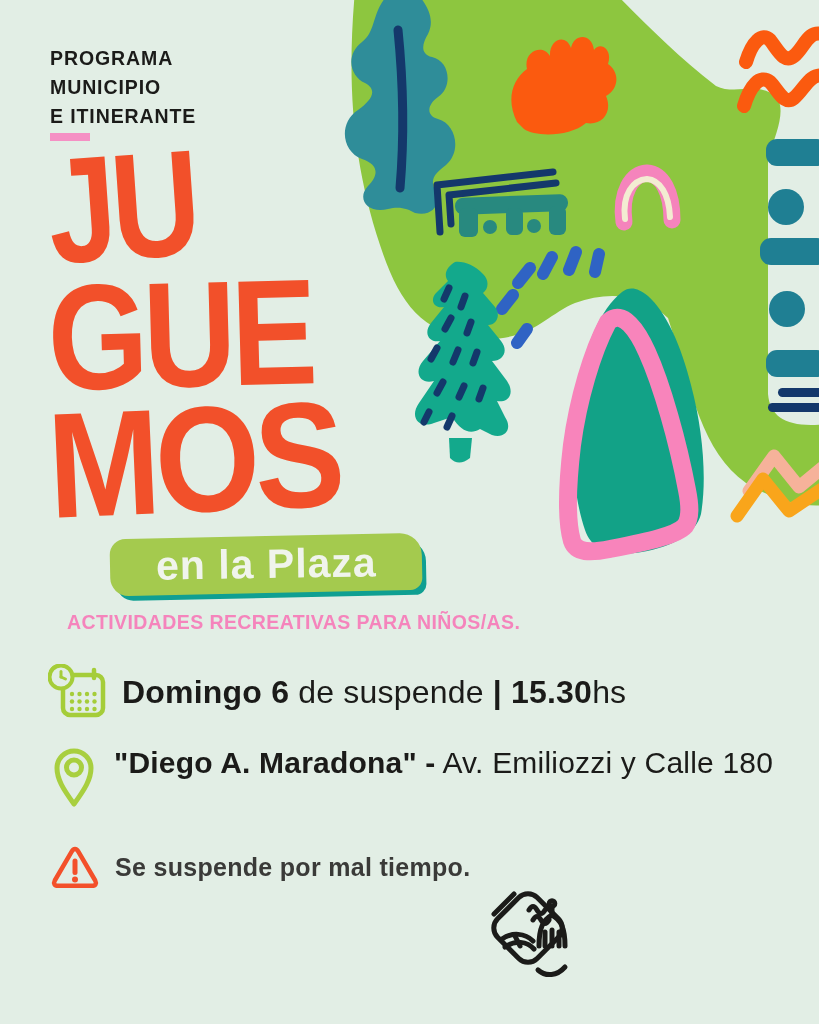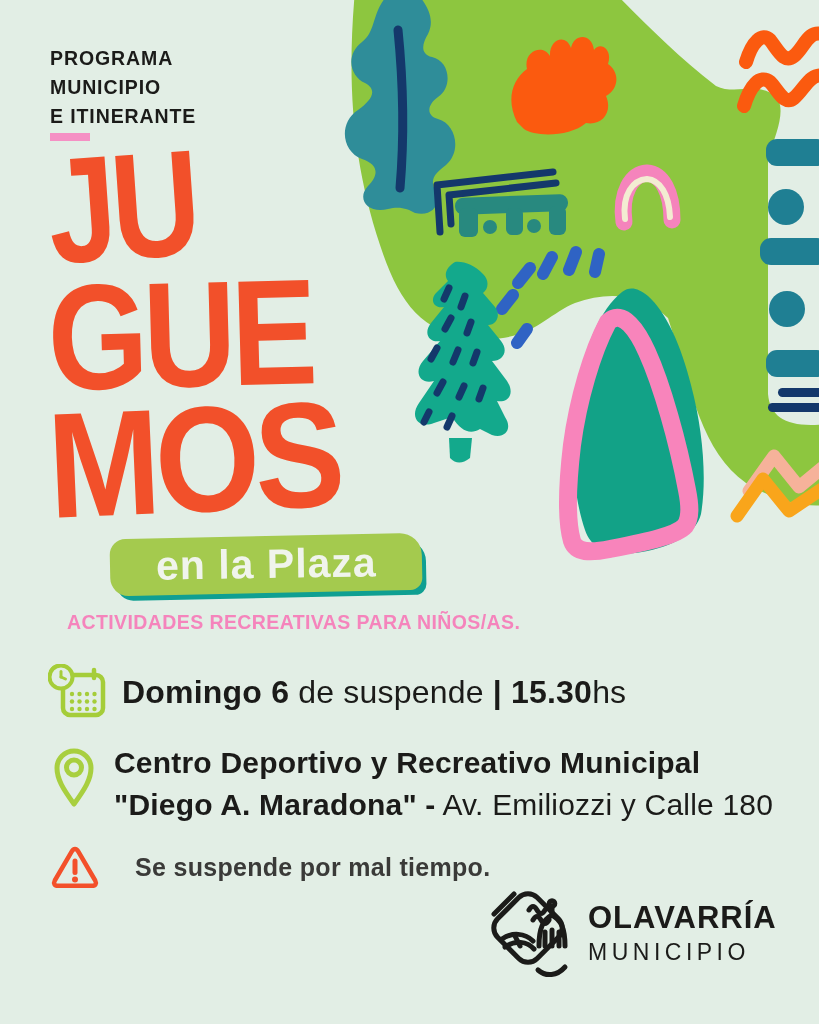--- a/index.html
+++ b/index.html
@@ -39,21 +39,21 @@
     left:50px;top:611px;z-index:4;color:#f584bc;
     font-size:19.5px;font-weight:700;letter-spacing:.4px;margin-left:17px;
   }
   
   .info-row{display:flex;align-items:center;z-index:4;color:#1b1b19;}
   .date-row{left:48px;top:664px;}
   .date-row .txt{font-size:32px;margin-left:14px;letter-spacing:.2px;}
   .b{font-weight:700;}
   .venue-row{left:52px;top:742px;align-items:flex-start;}
   .venue-row .txt{font-size:30px;line-height:42px;margin-left:18px;letter-spacing:.2px;}
-  .warning-row{left:50px;top:844px;gap:20px;}
+  .warning-row{left:50px;top:844px;}
   .warning-row .txt{font-size:25px;font-weight:700;color:#3a3a38;margin-left:15px;letter-spacing:.3px;}
   
   .logo{left:482px;top:882px;z-index:4;display:flex;align-items:flex-start;}
   .logo-text{margin-left:14px;padding-top:18px;color:#1b1b19;}
   .logo-name{font-size:31px;font-weight:700;letter-spacing:1px;}
   .logo-subname{font-size:23px;font-weight:400;letter-spacing:4.5px;margin-top:3px;}
   
   .deco{left:0;top:0;z-index:1;}
 </style>
 </head>
@@ -237,21 +237,20 @@
 </div>
 
 <div class="abs info-row venue-row">
   <svg width="44" height="66" viewBox="0 0 44 66" style="margin-top:4px;">
     <g fill="none" stroke="#a8cf3f" stroke-width="5" stroke-linecap="round" stroke-linejoin="round">
       <path d="M22,58 C11,43 5,33 5,22 A17,17 0 1 1 39,22 C39,33 33,43 22,58 Z"></path>
       <circle cx="22" cy="21.5" r="7.5"></circle>
     </g>
   </svg>
   <div class="txt">
-    <div><span class="b">Centro Deportivo y Recreativo Municipal</span></div>
     <div><span class="b">"Diego A. Maradona" -</span><span> Av. Emiliozzi y Calle 180</span></div>
   </div>
 </div>
 
 <div class="abs info-row warning-row">
   <svg width="50" height="46" viewBox="0 0 50 46">
     <path fill="none" stroke="#f3502a" stroke-width="4.5" stroke-linejoin="round" d="M25,5 C26.5,5 27.5,6 28.5,7.8 L45.2,36.5 C46.8,39.5 45.5,41.8 42,41.8 L8,41.8 C4.5,41.8 3.2,39.5 4.8,36.5 L21.5,7.8 C22.5,6 23.5,5 25,5 Z"></path>
     <path stroke="#f3502a" stroke-width="5" stroke-linecap="round" d="M25,17 L25,28.5"></path>
     <circle cx="25" cy="35.5" r="3" fill="#f3502a"></circle>
   </svg>
@@ -270,17 +269,13 @@
       <circle cx="70" cy="21.5" r="2.8"></circle>
       <path d="M63,50 L63,64"></path>
         <path d="M70,48 L70,64"></path>
         <path d="M77,50 L77,64"></path>
       <path d="M20,57 C30,50 43,51 51,59"></path>
       <path d="M23,65 C33,58 45,59 52,67"></path>
       <path d="M33,54 L38,64"></path>
       <path d="M56,88 C64,95 75,94 83,85"></path>
     </g>
   </svg>
-  <div class="logo-text">
-    <div class="logo-name">OLAVARRÍA</div>
-    <div class="logo-subname">MUNICIPIO</div>
-  </div>
 </div>
 
 </body></html>

